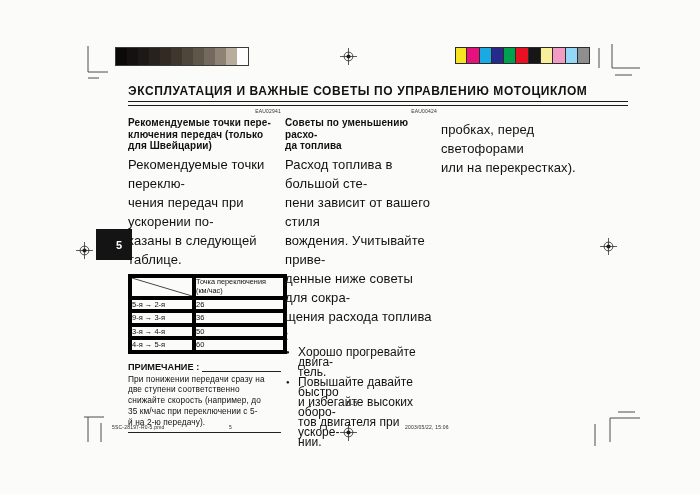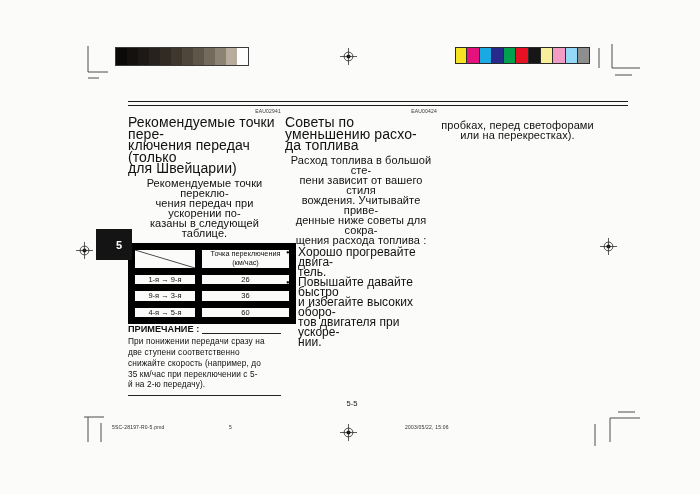--- a/index.html
+++ b/index.html
@@ -20,33 +20,33 @@
   .header-title{position:absolute;left:128px;top:84px;width:505px;
     font-size:12px;font-weight:bold;letter-spacing:0.6px;white-space:nowrap;}
   .header-rule{position:absolute;left:128px;top:101px;width:500px;height:3px;
     border-top:1.4px solid #1c1c1c;border-bottom:1px solid #1c1c1c;}
   
   .col{position:absolute;top:108px;}
   .col1{left:128px;width:153px;}
   .col2{left:285px;width:152px;}
   .col3{left:441px;width:153px;}
   .eau-code{font-size:5px;color:#333;text-align:right;height:8px;letter-spacing:0.2px;}
-  .h2{font-size:14px;font-weight:normal;line-height:11.6px;white-space:pre-line;margin:1px 0 3px 0;letter-spacing:0.1px;}
-  .body-text{font-size:11px;line-height:10px;white-space:pre-line;letter-spacing:0.1px;text-align:center;}
+  .h2{font-size:10px;font-weight:bold;line-height:11.6px;white-space:pre-line;margin:1px 0 3px 0;letter-spacing:0.1px;}
+  .body-text{font-size:13px;line-height:19px;white-space:pre-line;letter-spacing:0.1px;}
   
   .shift-table{margin-top:5px;width:149px;border-collapse:collapse;table-layout:fixed;}
-  .shift-table td{border:7px solid #000000;padding:0;text-align:center;vertical-align:middle;}
+  .shift-table td{border:4px solid #000000;padding:0;text-align:left;vertical-align:middle;}
   .shift-table .c1{width:60px;}
   .shift-table .c2{width:87px;}
   .th-cell{font-size:7.3px;line-height:8.6px;white-space:pre-line;height:18px;}
   .diag-cell{position:relative;}
   .diag-cell svg{position:absolute;left:0;top:0;width:100%;height:100%;display:block;}
   .data-cell{font-size:7.5px;height:9.5px;line-height:9.5px;}
   
-  .note-head{display:flex;align-items:flex-end;margin-top:0;}
+  .note-head{display:flex;align-items:flex-end;margin-top:8px;}
   .note-label{font-size:9.2px;font-weight:bold;white-space:nowrap;}
   .note-line{flex:1;border-bottom:1px solid #222;margin-left:3px;height:9px;}
   .note-body{font-size:8.3px;line-height:10.7px;white-space:pre-line;margin-top:2px;letter-spacing:0.1px;}
   .col-end-rule{border-top:1px solid #222;margin-top:5px;height:0;}
   
   .bullets{margin-top:2px;}
   .bullet{position:relative;padding-left:13px;font-size:12px;line-height:10.05px;white-space:pre-line;letter-spacing:0.05px;}
   .bullet::before{content:"\25CF";position:absolute;left:1px;top:0;font-size:6px;line-height:10.05px;}
   
   .section-tab{position:absolute;left:96px;top:229px;width:36px;height:31px;background:#141414;
@@ -130,20 +130,21 @@
       <div class="swatch" style="background: rgb(39, 42, 138);"></div>
       <div class="swatch" style="background: rgb(0, 161, 78);"></div>
       <div class="swatch" style="background: rgb(232, 17, 35);"></div>
       <div class="swatch" style="background: rgb(22, 22, 22);"></div>
       <div class="swatch" style="background: rgb(248, 239, 154);"></div>
       <div class="swatch" style="background: rgb(242, 155, 196);"></div>
       <div class="swatch" style="background: rgb(147, 217, 247);"></div>
       <div class="swatch" style="background: rgb(142, 142, 142);"></div>
     </div>
 
+  <div class="header-title">ЭКСПЛУАТАЦИЯ И ВАЖНЫЕ СОВЕТЫ ПО УПРАВЛЕНИЮ МОТОЦИКЛОМ</div>
   <div class="header-rule"></div>
 
   <div class="col col1">
     <div class="eau-code">EAU02941</div>
     <div class="h2">Рекомендуемые точки пере-
 ключения передач (только
 для Швейцарии)</div>
     <div class="body-text">Рекомендуемые точки переклю-
 чения передач при ускорении по-
 казаны в следующей таблице.</div>
@@ -153,26 +154,30 @@
           <tr>
         <td class="c1 diag-cell">
           <svg viewBox="0 0 10 10" preserveAspectRatio="none">
             <line x1="0" y1="0" x2="10" y2="10" stroke="#3c3c3c" stroke-width="0.35"></line>
           </svg>
         </td>
         <td class="c2 th-cell">Точка переключения
 (км/час)</td>
       </tr>
       <tr>
-        <td class="c1 data-cell">1-я → 9-я</td>
+        <td class="c1 data-cell">5-я → 2-я</td>
         <td class="c2 data-cell">26</td>
       </tr>
       <tr>
         <td class="c1 data-cell">9-я → 3-я</td>
         <td class="c2 data-cell">36</td>
+      </tr>
+      <tr>
+        <td class="c1 data-cell">3-я → 4-я</td>
+        <td class="c2 data-cell">50</td>
       </tr>
       <tr>
         <td class="c1 data-cell">4-я → 5-я</td>
         <td class="c2 data-cell">60</td>
       </tr>
     </tbody>
       </table>
 
     <div class="note-head">
       <span class="note-label">ПРИМЕЧАНИЕ :</span>

